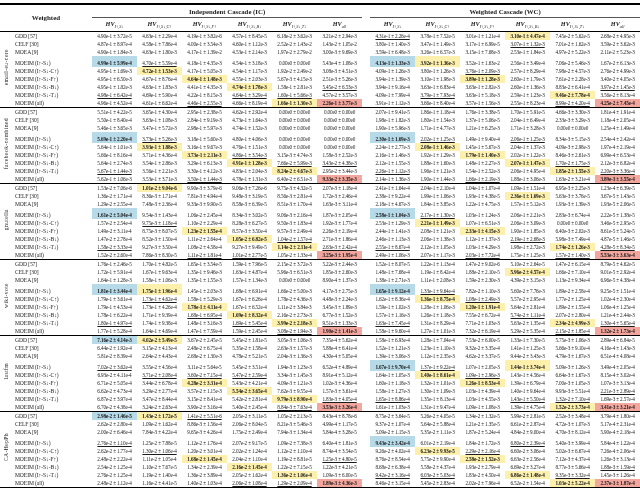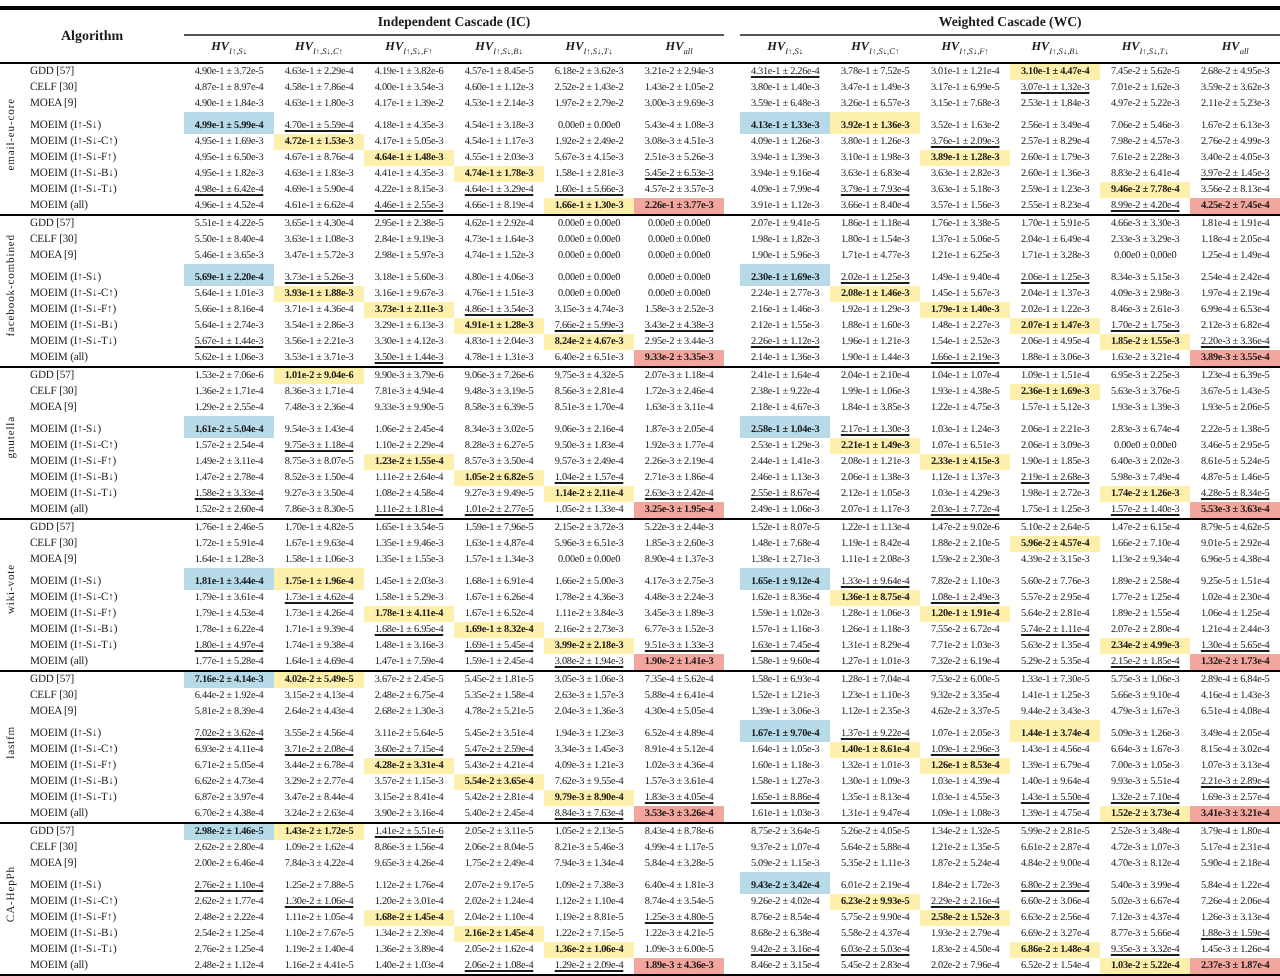--- a/index.html
+++ b/index.html
@@ -45,21 +45,21 @@
       <col style="width:8px">
       <col style="width:45px">
         <col style="width:45px">
         <col style="width:45px">
         <col style="width:45px">
         <col style="width:45px">
         <col style="width:45px">
     </colgroup>
     <thead>
       <tr>
-        <th class="th-alg hdr-bottom" colspan="2" rowspan="2">Algorithm</th>
+        <th class="th-alg hdr-bottom" colspan="2" rowspan="2">Weighted</th>
         <th class="th-grp" colspan="6">Independent Cascade (IC)</th>
         <th class="gapc hdr-bottom" rowspan="2"></th>
         <th class="th-grp" colspan="6">Weighted Cascade (WC)</th>
       </tr>
       <tr id="hv-row">
           <th class="th-hv"><i>HV</i><sub>I↑,S↓</sub></th>
           <th class="th-hv"><i>HV</i><sub>I↑,S↓,C↑</sub></th>
           <th class="th-hv"><i>HV</i><sub>I↑,S↓,F↑</sub></th>
           <th class="th-hv"><i>HV</i><sub>I↑,S↓,B↓</sub></th>
           <th class="th-hv"><i>HV</i><sub>I↑,S↓,T↓</sub></th>

